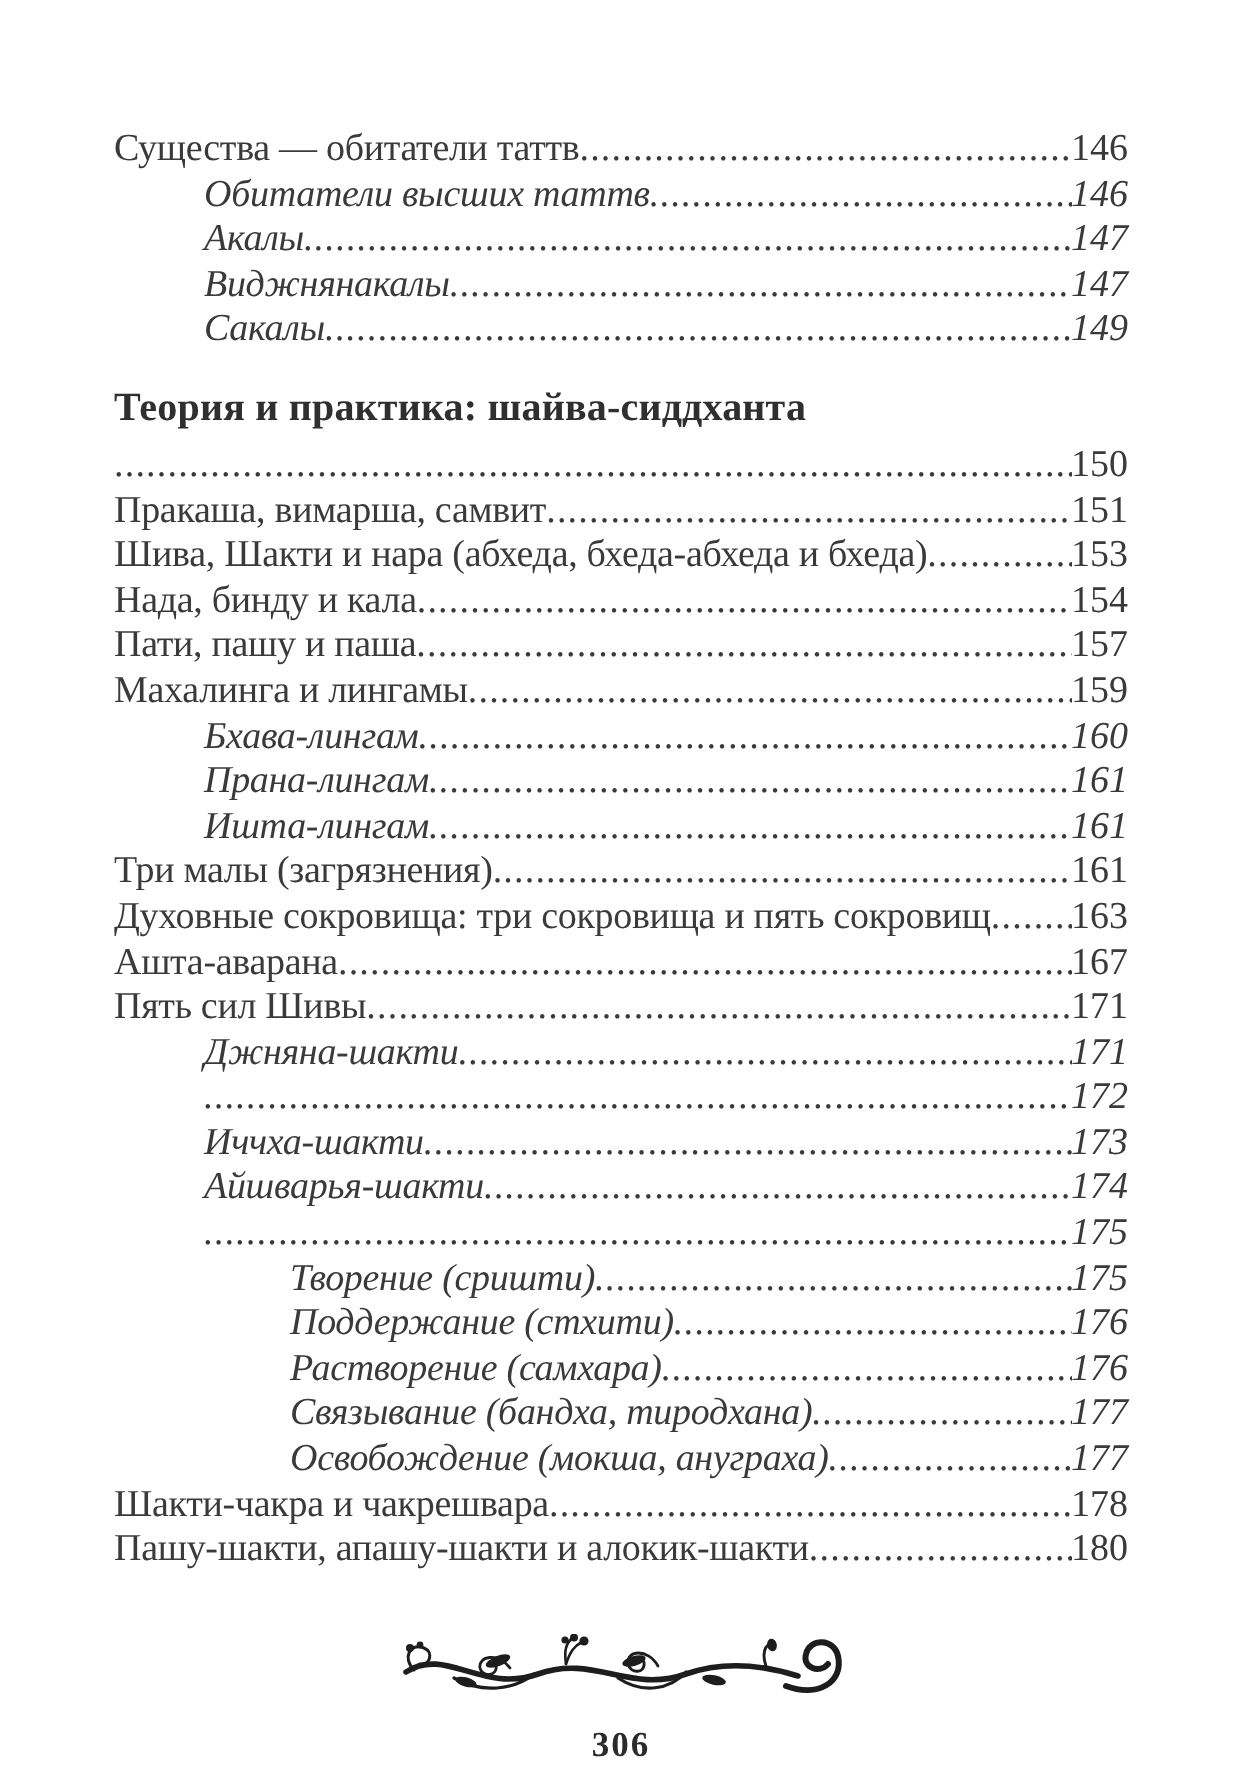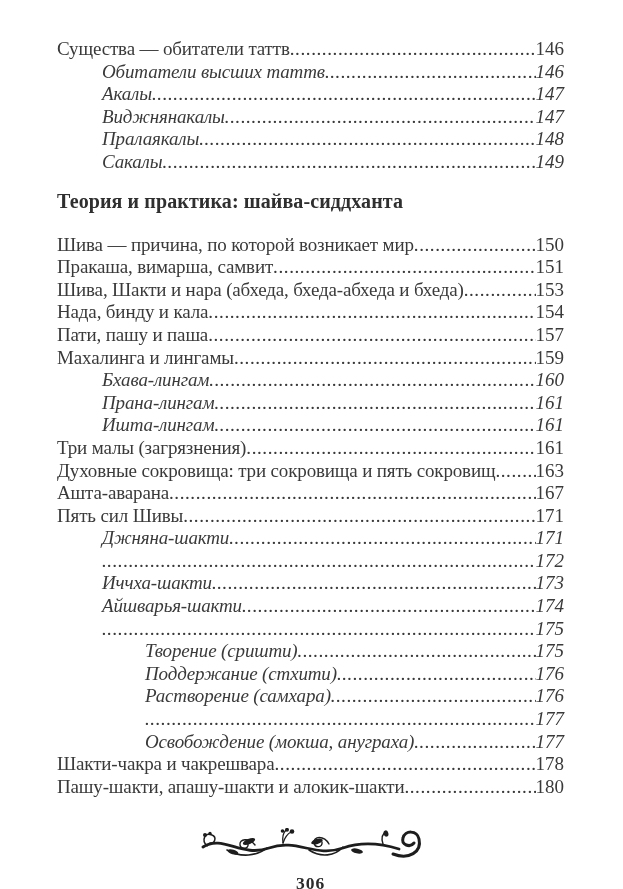--- a/index.html
+++ b/index.html
@@ -6,21 +6,21 @@
   body {
     width: 623px; height: 889px;
     background: #ffffff;
     font-family: "Liberation Serif", "DejaVu Serif", serif;
     color: #3a3a3a;
     overflow: hidden;
   }
   .page {
     box-sizing: border-box;
     width: 623px; height: 889px;
-    padding: 38px 59px 0 57px;
+    padding: 64px 59px 0 57px;
   }
   .toc { width: 100%; }
   .toc-row {
     display: flex;
     align-items: baseline;
     height: 22.6px;
     line-height: 22.6px;
     font-size: 19px;
     white-space: nowrap;
   }
@@ -38,21 +38,21 @@
   .toc-page { flex: 0 0 auto; }
   .italic { font-style: italic; }
   .level-1 { padding-left: 45px; }
   .level-2 { padding-left: 88px; }
   .toc-heading {
     font-weight: bold;
     font-size: 20px;
     color: #2f2f2f;
     height: 25px;
     line-height: 25px;
-    margin: 15px 0 20px 0;
+    margin: 15px 0 5px 0;
     letter-spacing: 0.1px;
   }
   .footer {
     margin-top: 30px;
     display: flex;
     align-items: center;
     justify-content: center;
     gap: 11px;
     flex-direction: column;
   }
@@ -86,32 +86,26 @@
         <span class="toc-title">Акалы</span>
         <span class="toc-dots"></span>
         <span class="toc-page">147</span>
       </div>
       <div class="toc-row level-1 italic">
         <span class="toc-title">Виджнянакалы</span>
         <span class="toc-dots"></span>
         <span class="toc-page">147</span>
       </div>
       <div class="toc-row level-1 italic">
-        <span class="toc-title">Пралаякалы</span>
-        <span class="toc-dots"></span>
-        <span class="toc-page">148</span>
-      </div>
-      <div class="toc-row level-1 italic">
         <span class="toc-title">Сакалы</span>
         <span class="toc-dots"></span>
         <span class="toc-page">149</span>
       </div>
       <div class="toc-heading">Теория и практика: шайва-сиддханта</div>
       <div class="toc-row level-0">
-        <span class="toc-title">Шива — причина, по которой возникает мир</span>
         <span class="toc-dots"></span>
         <span class="toc-page">150</span>
       </div>
       <div class="toc-row level-0">
         <span class="toc-title">Пракаша, вимарша, самвит</span>
         <span class="toc-dots"></span>
         <span class="toc-page">151</span>
       </div>
       <div class="toc-row level-0">
         <span class="toc-title">Шива, Шакти и нара (абхеда, бхеда-абхеда и бхеда)</span>
@@ -200,20 +194,21 @@
         <span class="toc-title">Поддержание (стхити)</span>
         <span class="toc-dots"></span>
         <span class="toc-page">176</span>
       </div>
       <div class="toc-row level-2 italic">
         <span class="toc-title">Растворение (самхара)</span>
         <span class="toc-dots"></span>
         <span class="toc-page">176</span>
       </div>
       <div class="toc-row level-2 italic">
+        <span class="toc-title">Связывание (бандха, тиродхана)</span>
         <span class="toc-dots"></span>
         <span class="toc-page">177</span>
       </div>
       <div class="toc-row level-2 italic">
         <span class="toc-title">Освобождение (мокша, ануграха)</span>
         <span class="toc-dots"></span>
         <span class="toc-page">177</span>
       </div>
       <div class="toc-row level-0">
         <span class="toc-title">Шакти-чакра и чакрешвара</span>

